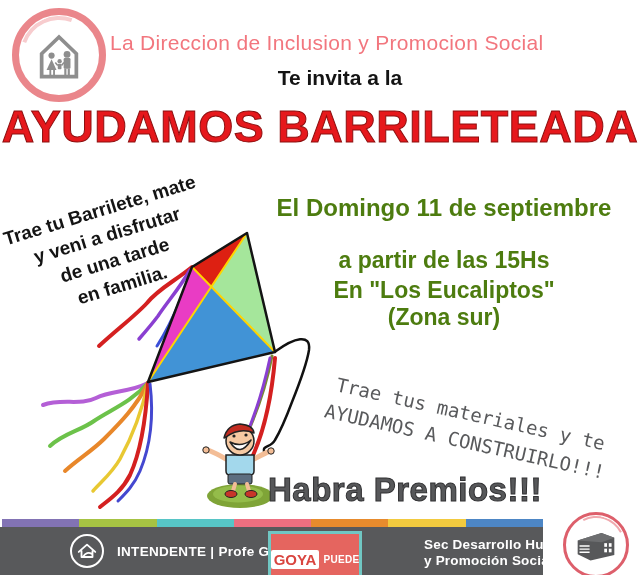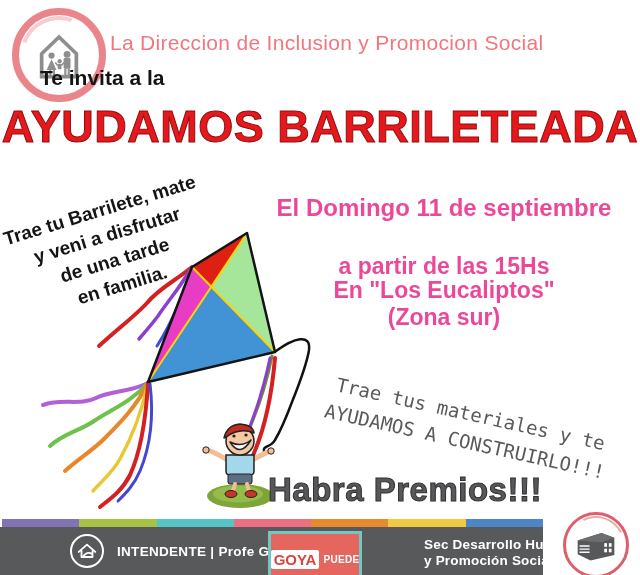--- a/index.html
+++ b/index.html
@@ -15,37 +15,37 @@
   .family-logo::before{
     content:"";position:absolute;inset:1px;border-radius:50%;
     border:4px solid transparent;border-top-color:#f7ccce;transform:rotate(-25deg);
   }
   
   .org-line{
     position:absolute;left:110px;top:31px;width:528px;text-align:left;
     font-size:21px;font-weight:400;color:#f2767e;letter-spacing:.3px;white-space:nowrap;
   }
   .invite-line{
-    position:absolute;left:40px;top:66px;width:600px;text-align:left;
+    position:absolute;left:40px;top:66px;width:600px;text-align:center;
     font-size:21px;font-weight:700;color:#141414;
   }
   .main-title{
     position:absolute;left:0;top:101px;width:640px;text-align:center;
     font-size:45px;font-weight:800;color:#e6181c;-webkit-text-stroke:1px #8b0e0e;
     letter-spacing:.5px;white-space:nowrap;
   }
   
   .left-note{
     position:absolute;left:-10px;top:196px;width:242px;transform:rotate(-17deg);
     text-align:center;font-size:19px;font-weight:700;color:#141414;line-height:26px;
   }
   
-  .event-line{position:absolute;left:248px;width:392px;text-align:center;font-weight:700;color:#ec4899;white-space:nowrap;}
+  .event-line{position:absolute;left:248px;width:392px;text-align:center;font-weight:700;color:#4d7c0f;white-space:nowrap;}
   .event-date{top:194px;font-size:24px;}
-  .event-time{top:253px;font-size:23px;}
+  .event-time{top:247px;font-size:23px;}
   .event-place{top:277px;font-size:23px;}
   .event-zone{top:304px;font-size:23px;}
   
   .materials-note{
     position:absolute;left:302px;top:362px;width:352px;transform:rotate(12.5deg);transform-origin:left top;
     font-family:"DejaVu Sans Mono",monospace;font-size:19px;color:#595a5c;text-align:center;line-height:28px;
     white-space:nowrap;
   }
   
   .prizes{

